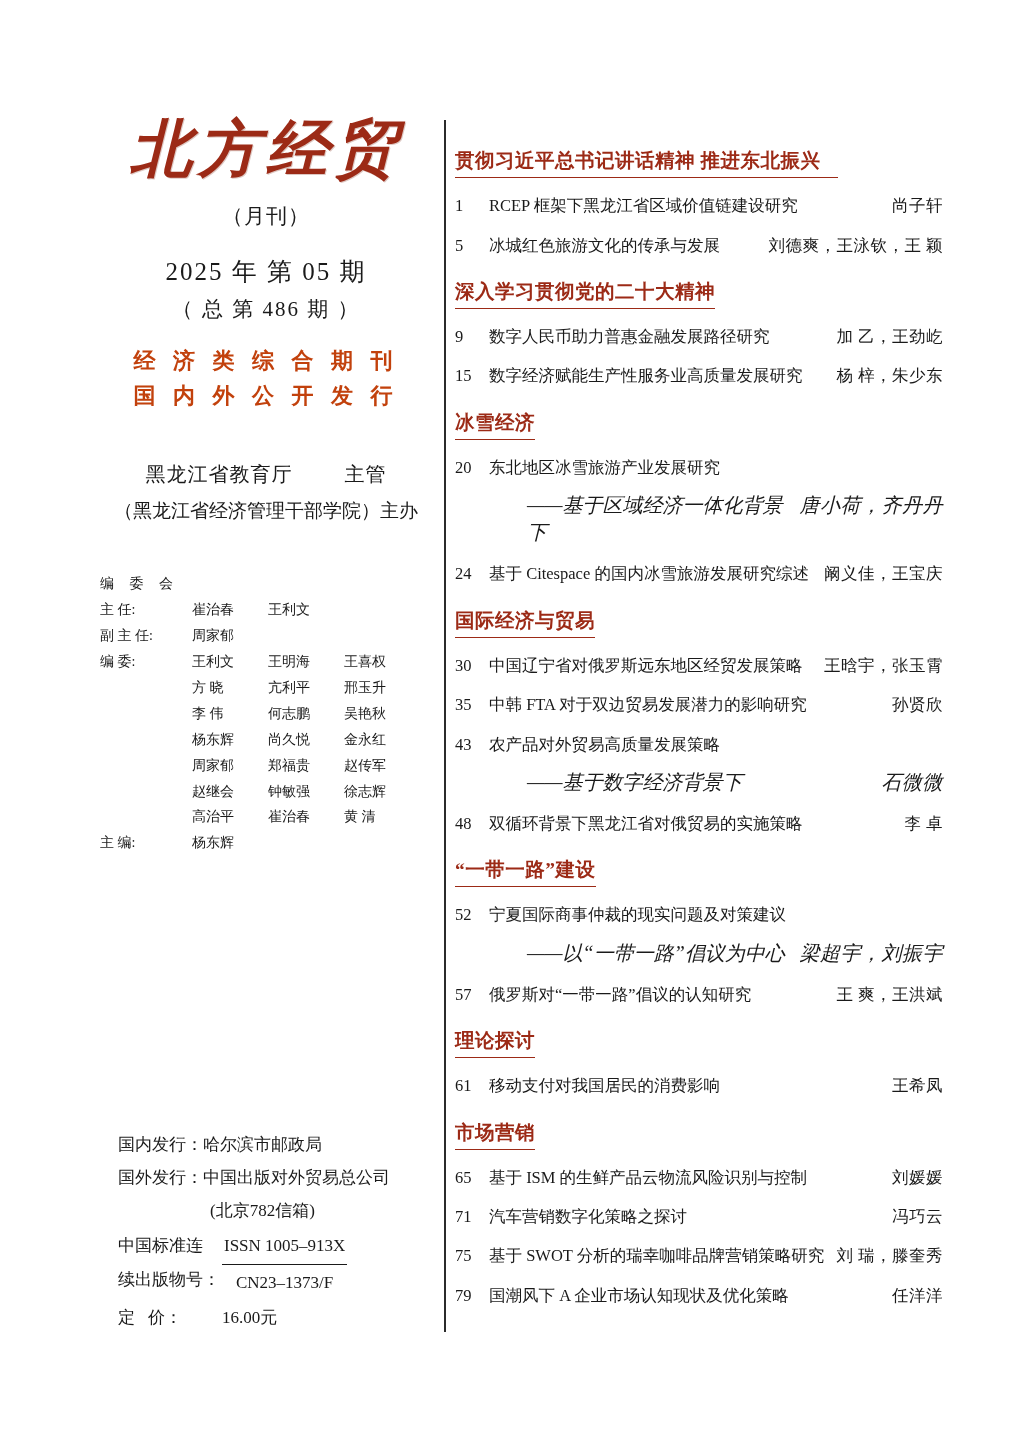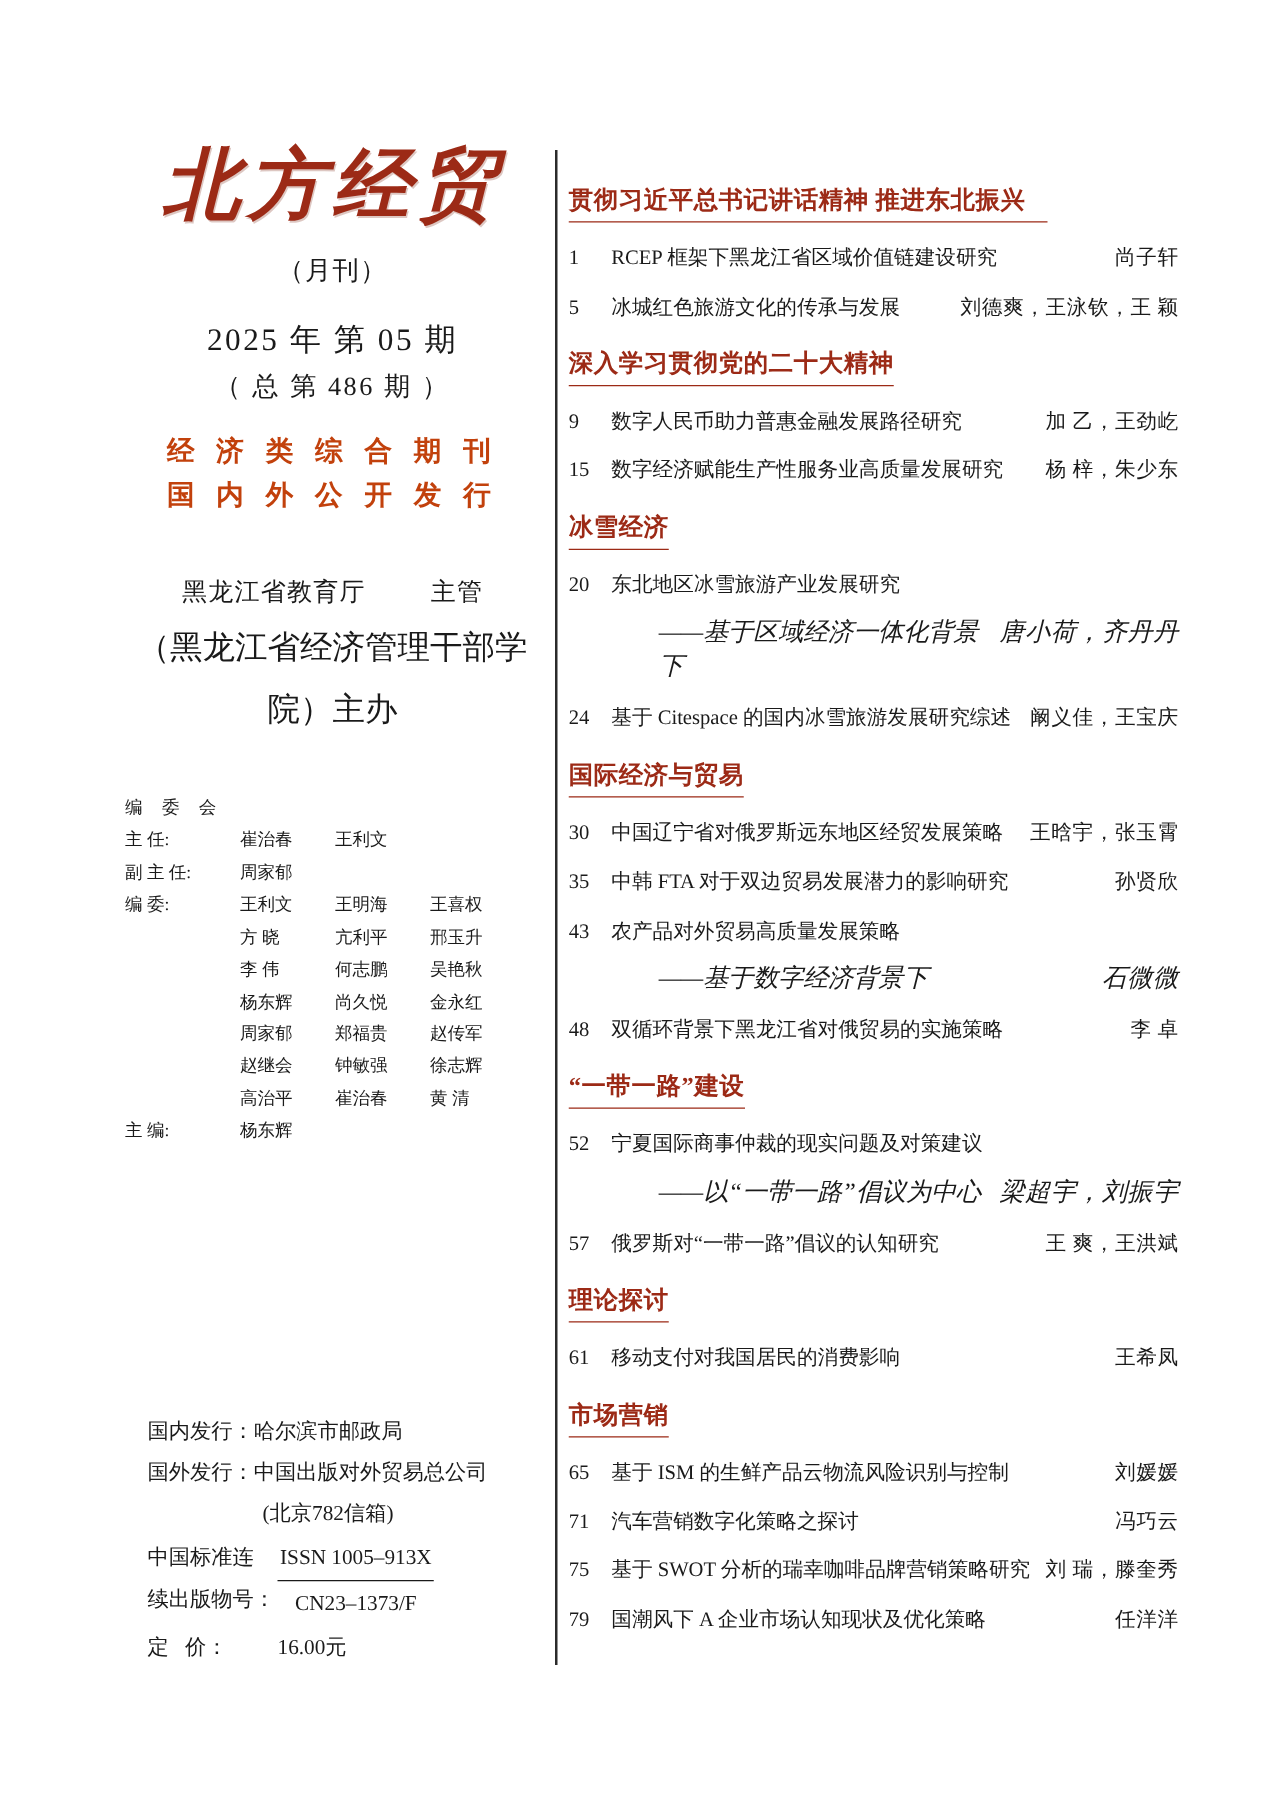--- a/index.html
+++ b/index.html
@@ -67,21 +67,21 @@
   }
 
   .org-block {
     margin-top: 42px;
     font-size: 20px;
     line-height: 1.9;
   }
   .org-row-1 { letter-spacing: 1px; }
   .org-row-1 .spacer { display:inline-block; width: 52px; }
   .org-row-2 { letter-spacing: 1px; }
-  .org-row-3 { letter-spacing: 0px; font-size: 26px; }
+  .org-row-3 { letter-spacing: 0px; font-size: 19px; }
 
   
   .board {
     margin-top: 42px;
     text-align: left;
     font-size: 14px;
     line-height: 1.85;
     padding-left: 4px;
   }
   .board-title { letter-spacing: 6px; }

